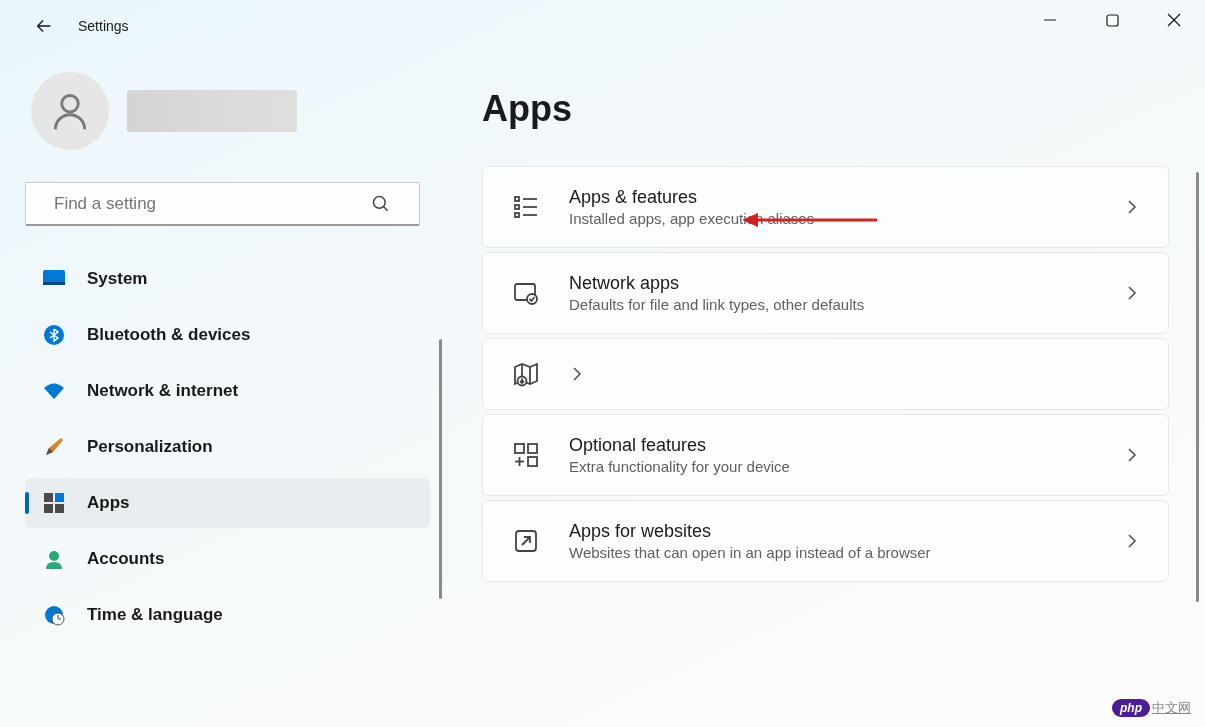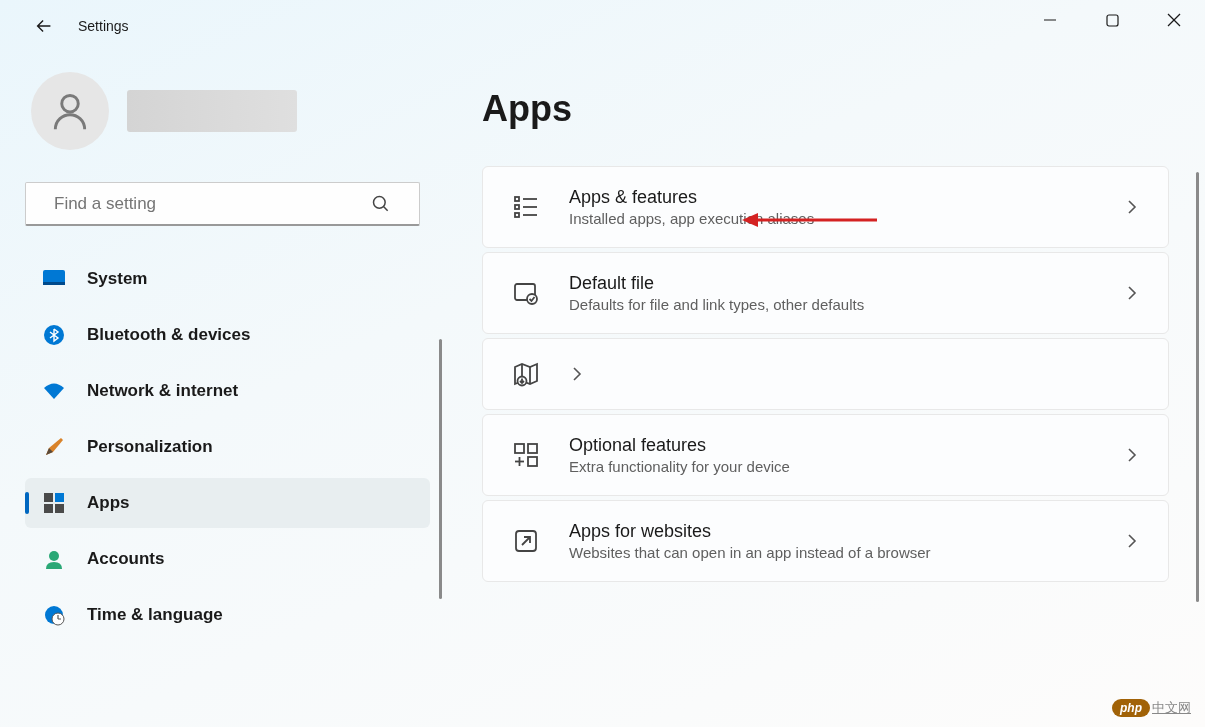--- a/index.html
+++ b/index.html
@@ -361,21 +361,21 @@
 
       <div class="card">
         <div class="card-icon">
           <svg width="26" height="26" viewBox="0 0 26 26" fill="none" stroke="#444" stroke-width="1.8">
               <rect x="2" y="4" width="20" height="16" rx="2"></rect>
               <circle cx="19" cy="19" r="5" fill="#fcfdfe" stroke="#444"></circle>
               <path d="M16.5 19l2 2 3-4" stroke="#444"></path>
             </svg>
         </div>
         <div class="card-text">
-          <div class="card-title">Default file</div>
+          <div class="card-title">Network apps</div>
           <div class="card-subtitle">Defaults for file and link types, other defaults</div>
         </div>
         <svg class="card-chevron" width="16" height="16" viewBox="0 0 16 16" fill="none" stroke="currentColor" stroke-width="1.6">
             <path d="M5 2l6 6-6 6"></path>
           </svg>
       </div>
 
       <div class="card">
         <div class="card-icon">
           <svg width="26" height="26" viewBox="0 0 26 26" fill="none" stroke="#444" stroke-width="1.8">
@@ -429,15 +429,15 @@
     <div class="main-scroll"></div>
   </div>
 </div>
 
 <svg class="red-arrow" width="140" height="20" viewBox="0 0 140 20">
   <line x1="135" y1="10" x2="12" y2="10" stroke="#d42222" stroke-width="3"></line>
   <polygon points="0,10 16,3 16,17" fill="#d42222"></polygon>
 </svg>
 
 <div style="position:absolute; right:14px; bottom:10px; display:flex; align-items:center; gap:2px;">
-  <span style="background:#a16207; color:#fff; font-size:12px; font-weight:bold; padding:2px 8px; border-radius:10px; font-style:italic;">php</span>
+  <span style="background:#4c1d95; color:#fff; font-size:12px; font-weight:bold; padding:2px 8px; border-radius:10px; font-style:italic;">php</span>
   <span style="color:#888; font-size:13px;text-decoration:underline;">中文网</span>
 </div>
 
 </body></html>

